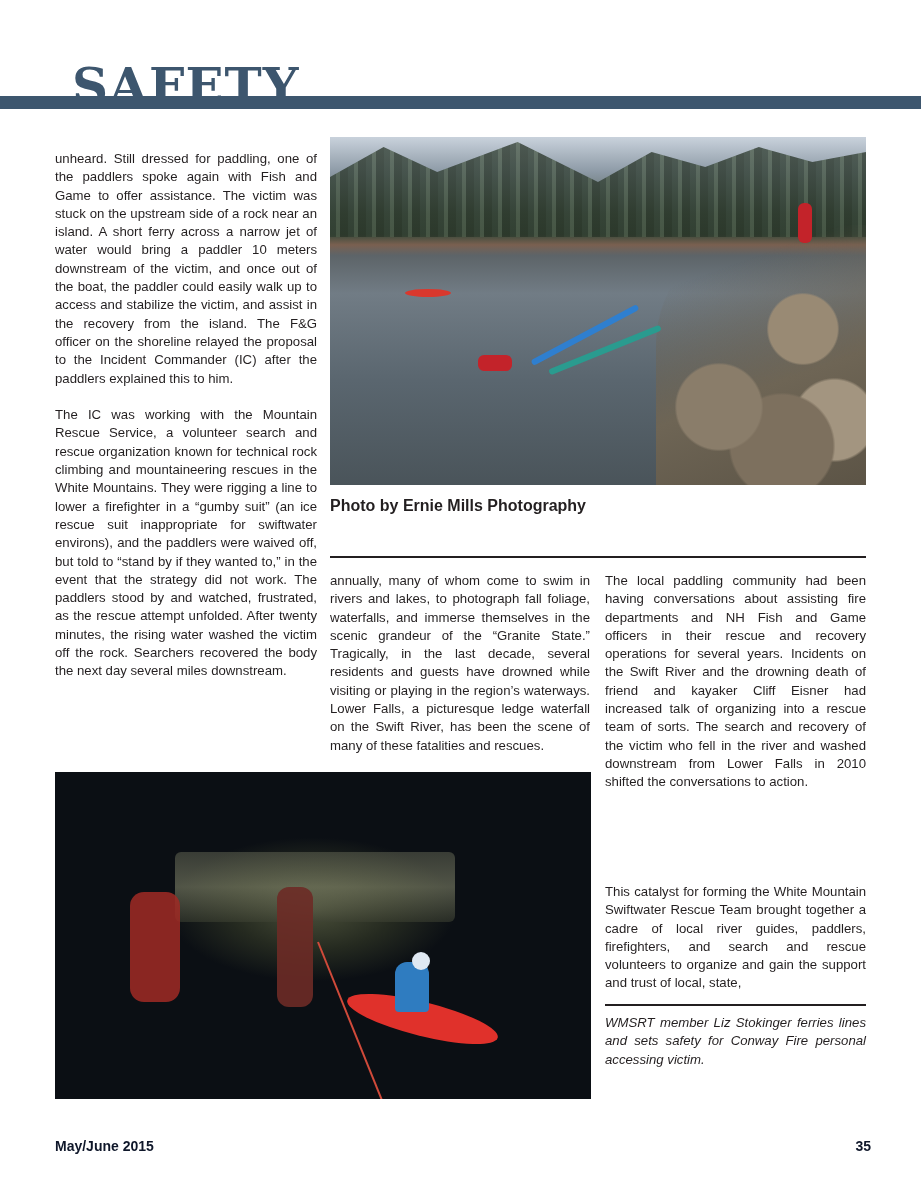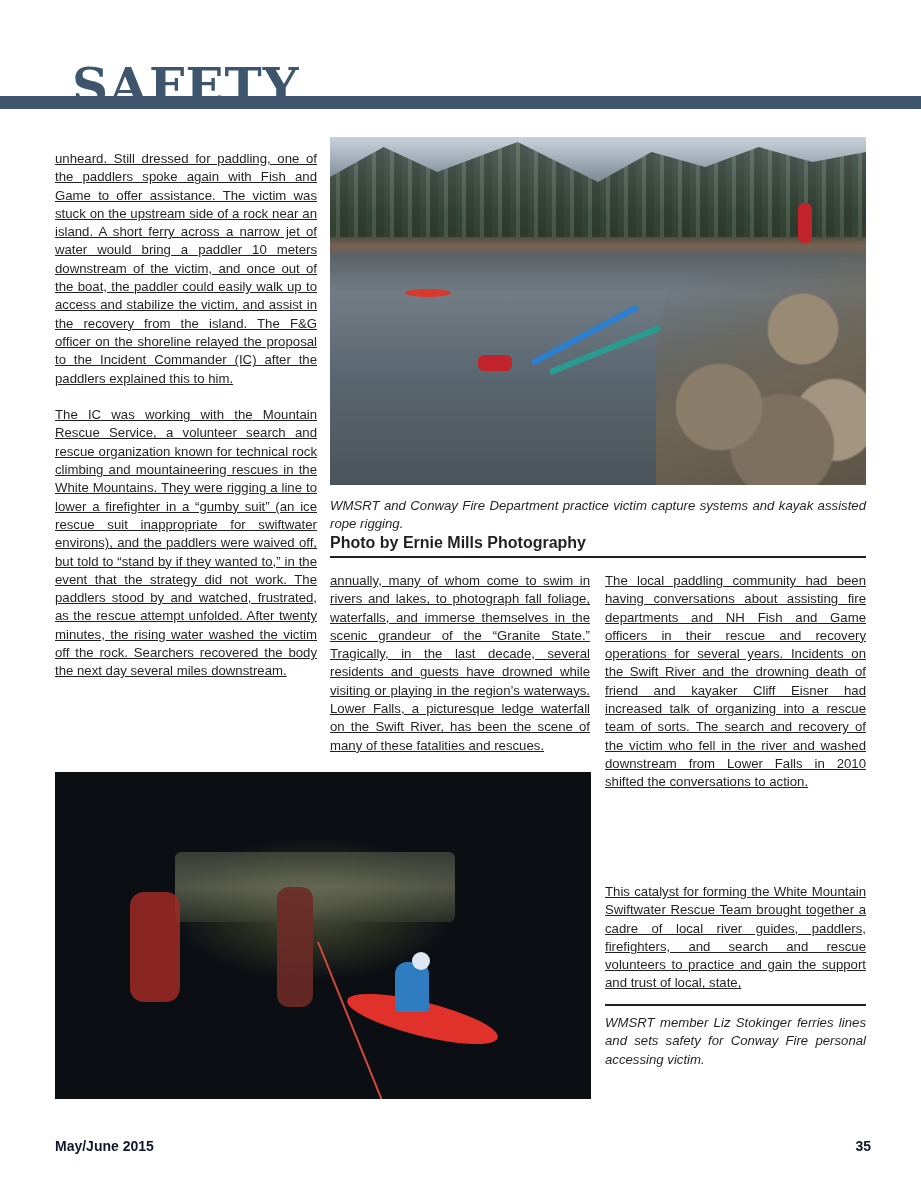--- a/index.html
+++ b/index.html
@@ -4,21 +4,21 @@
 <style>
   html, body { margin: 0; padding: 0; background: #ffffff; }
   body { width: 921px; height: 1196px; position: relative; overflow: hidden;
          font-family: "Liberation Sans", "DejaVu Sans", sans-serif; color: #231f20; }
 
   .section-title { position: absolute; left: 56px; top: 40px; margin: 16px;
     font-family: "DejaVu Serif", "Liberation Serif", serif; font-weight: bold;
     font-size: 50px; line-height: 62px; letter-spacing: 1px; color: #3d566e; }
   .header-band { position: absolute; left: 0; top: 96px; width: 921px; height: 13px; background: #3d566e; }
 
-  .col { position: absolute; font-size: 13.2px; line-height: 18.3px; text-align: justify; text-decoration: underline; }
+  .col { position: absolute; font-size: 13.2px; line-height: 18.3px; text-align: justify; }
   .col p { margin: 0 0 18.3px 0; }
   .col p:last-child { margin-bottom: 0; }
   .col-a { left: 55px; top: 150px; width: 262px; }
   .col-b { left: 330px; top: 572px; width: 260px; }
   .col-c { left: 605px; top: 572px; width: 261px; }
   .col-c2 { left: 605px; top: 883px; width: 261px; }
 
   .photo { position: absolute; overflow: hidden; }
   .photo-river { left: 330px; top: 137px; width: 536px; height: 348px;
     background:
@@ -79,34 +79,33 @@
   <div class="shape trees"></div>
   <div class="shape rocks"></div>
   <div class="shape kayak-red" style="left:75px;top:152px;"></div>
   <div class="shape person-red" style="left:468px;top:66px;"></div>
   <div class="shape pole-blue" style="left:195px;top:195px;"></div>
   <div class="shape pole-teal" style="left:215px;top:210px;"></div>
   <div class="shape person-red" style="left:148px;top:218px;width:34px;height:16px;"></div>
 </div>
 
 <div class="caption caption-top">
-  <span class="cap-text">WMSRT and Conway Fire Department practice victim capture systems and kayak assisted rope rigging.</span>
   <span class="cap-credit">Photo by Ernie Mills Photography</span>
 </div>
 <div class="rule-top"></div>
 
 <div class="col col-b">
   <p>annually, many of whom come to swim in rivers and lakes, to photograph fall foliage, waterfalls, and immerse themselves in the scenic grandeur of the “Granite State.” Tragically, in the last decade, several residents and guests have drowned while visiting or playing in the region’s waterways. Lower Falls, a picturesque ledge waterfall on the Swift River, has been the scene of many of these fatalities and rescues.</p>
 </div>
 
 <div class="col col-c">
   <p>The local paddling community had been having conversations about assisting fire departments and NH Fish and Game officers in their rescue and recovery operations for several years. Incidents on the Swift River and the drowning death of friend and kayaker Cliff Eisner had increased talk of organizing into a rescue team of sorts. The search and recovery of the victim who fell in the river and washed downstream from Lower Falls in 2010 shifted the conversations to action.</p>
 </div>
 <div class="col col-c2">
-  <p>This catalyst for forming the White Mountain Swiftwater Rescue Team brought together a cadre of local river guides, paddlers, firefighters, and search and rescue volunteers to practice and gain the support and trust of local, state,</p>
+  <p>This catalyst for forming the White Mountain Swiftwater Rescue Team brought together a cadre of local river guides, paddlers, firefighters, and search and rescue volunteers to organize and gain the support and trust of local, state,</p>
 </div>
 
 <div class="photo photo-night">
   <div class="shape rock-ledge"></div>
   <div class="shape night-person1"></div>
   <div class="shape night-person2"></div>
   <div class="shape night-rope"></div>
   <div class="shape night-kayak"></div>
   <div class="shape night-paddler"></div>
   <div class="shape night-helmet"></div>

